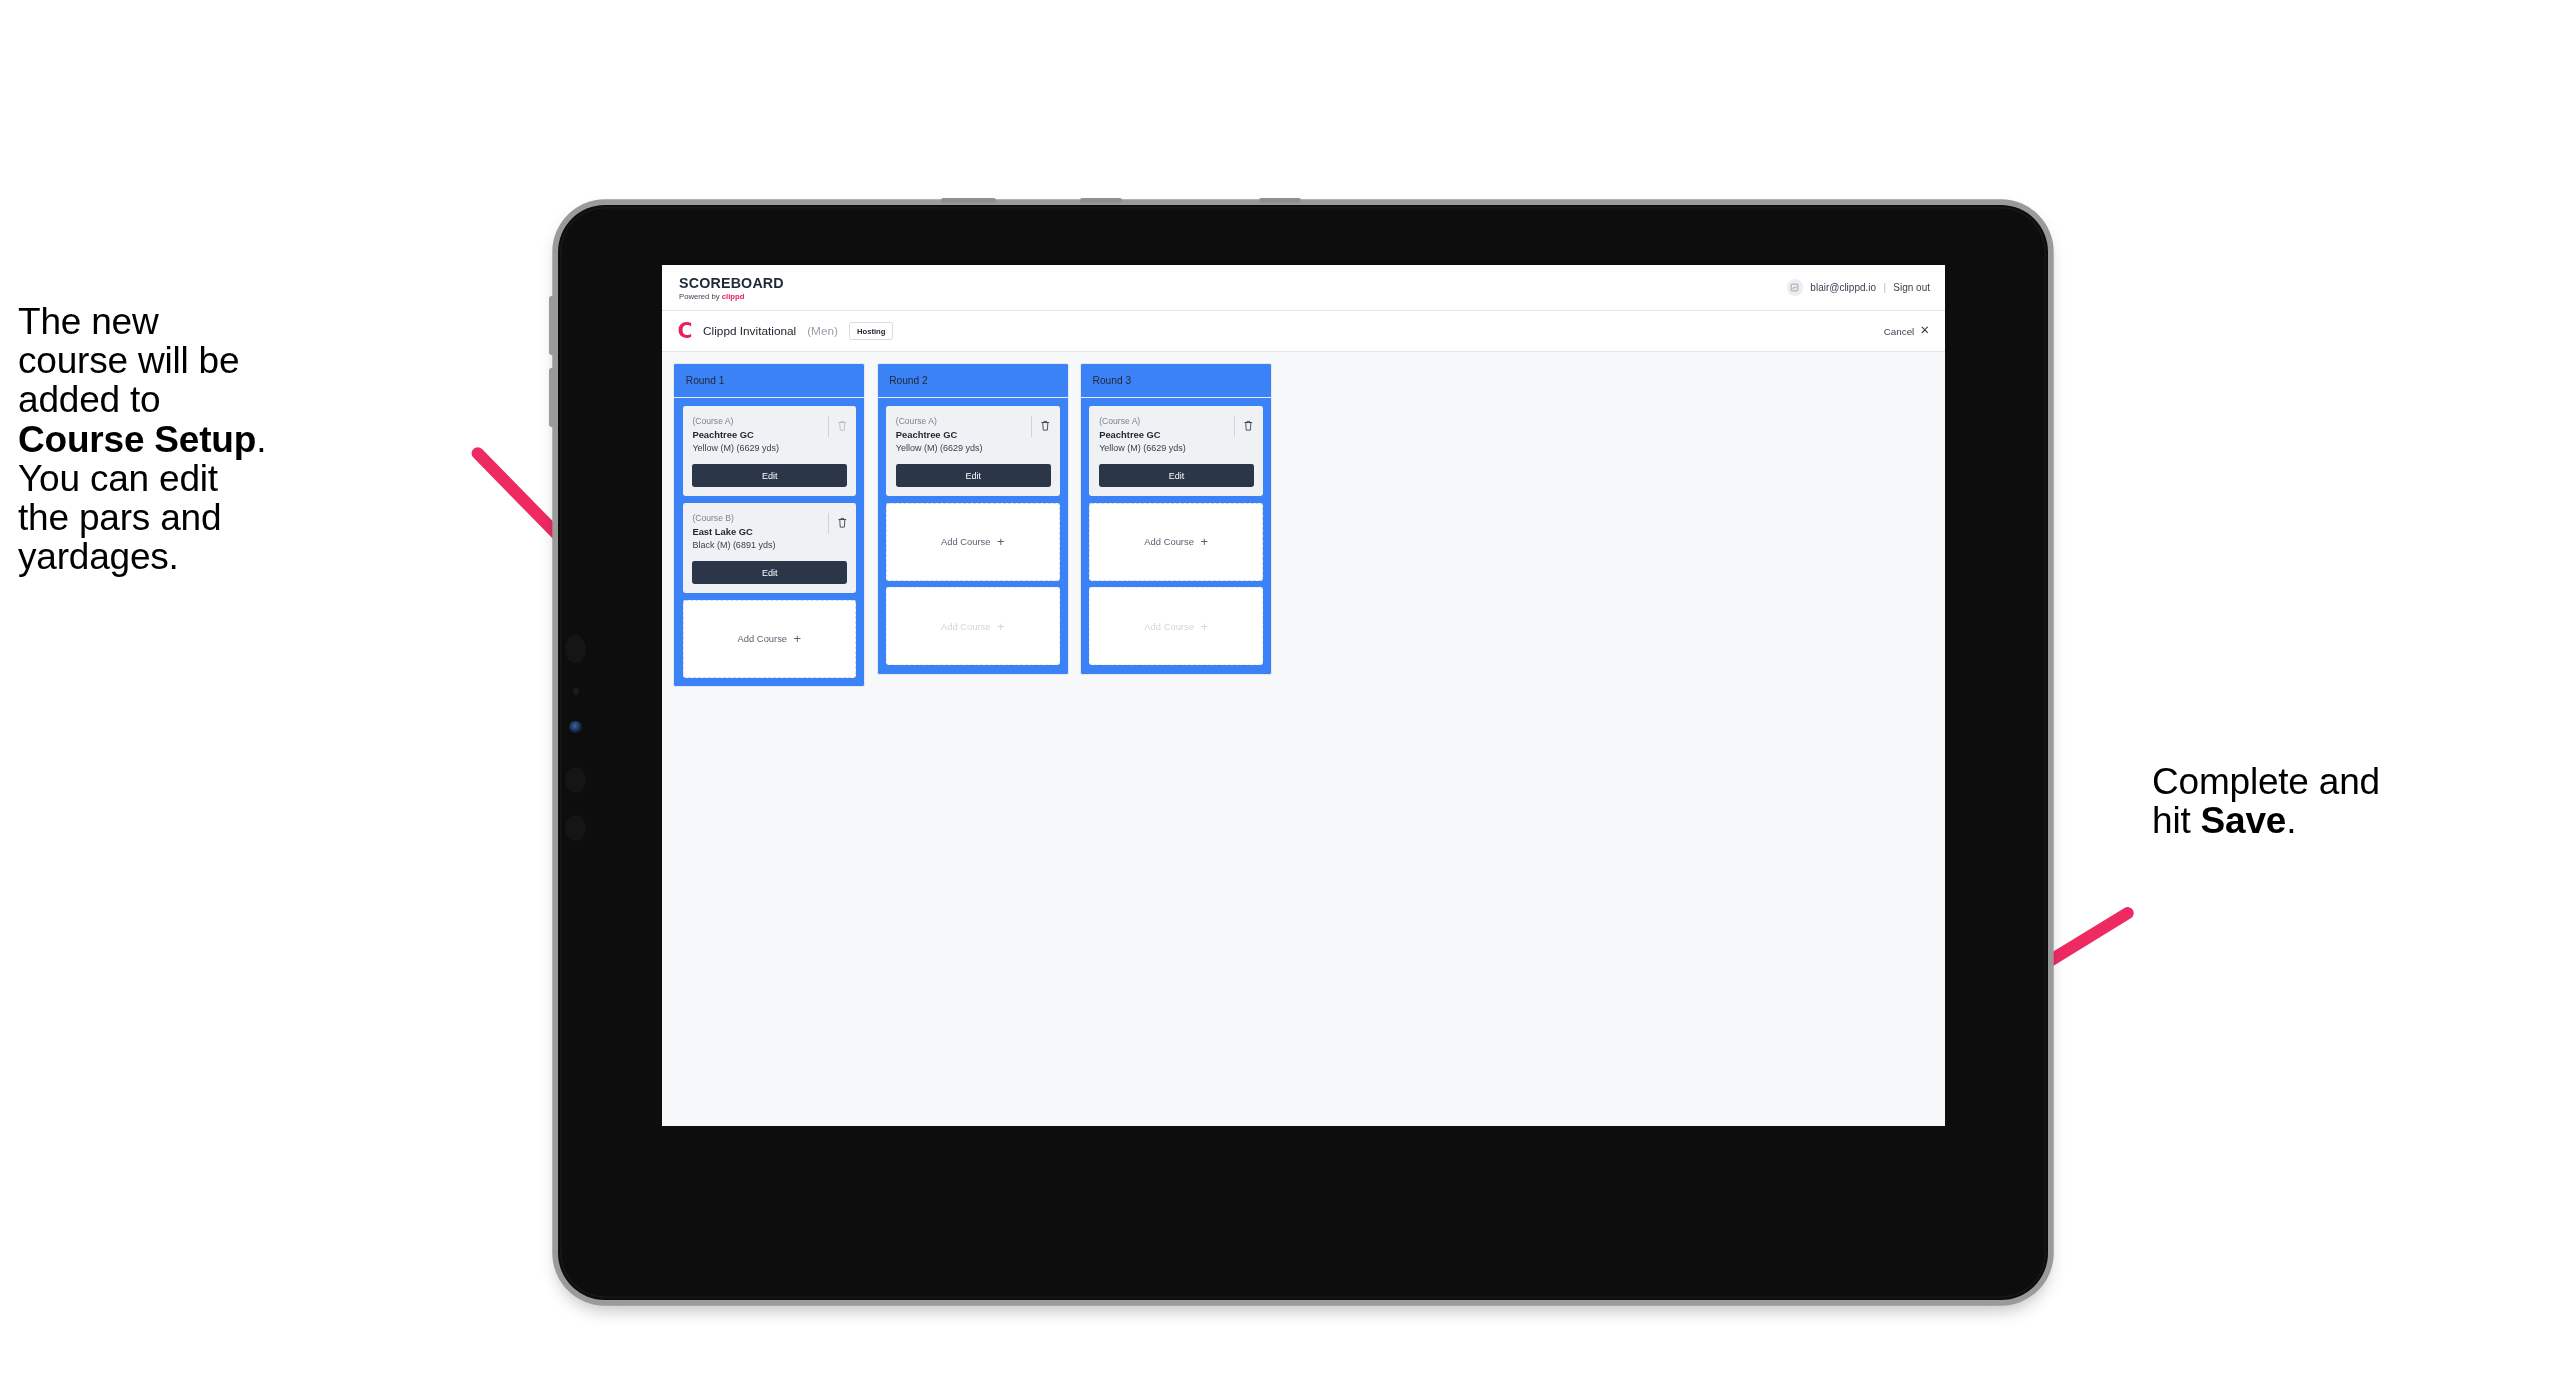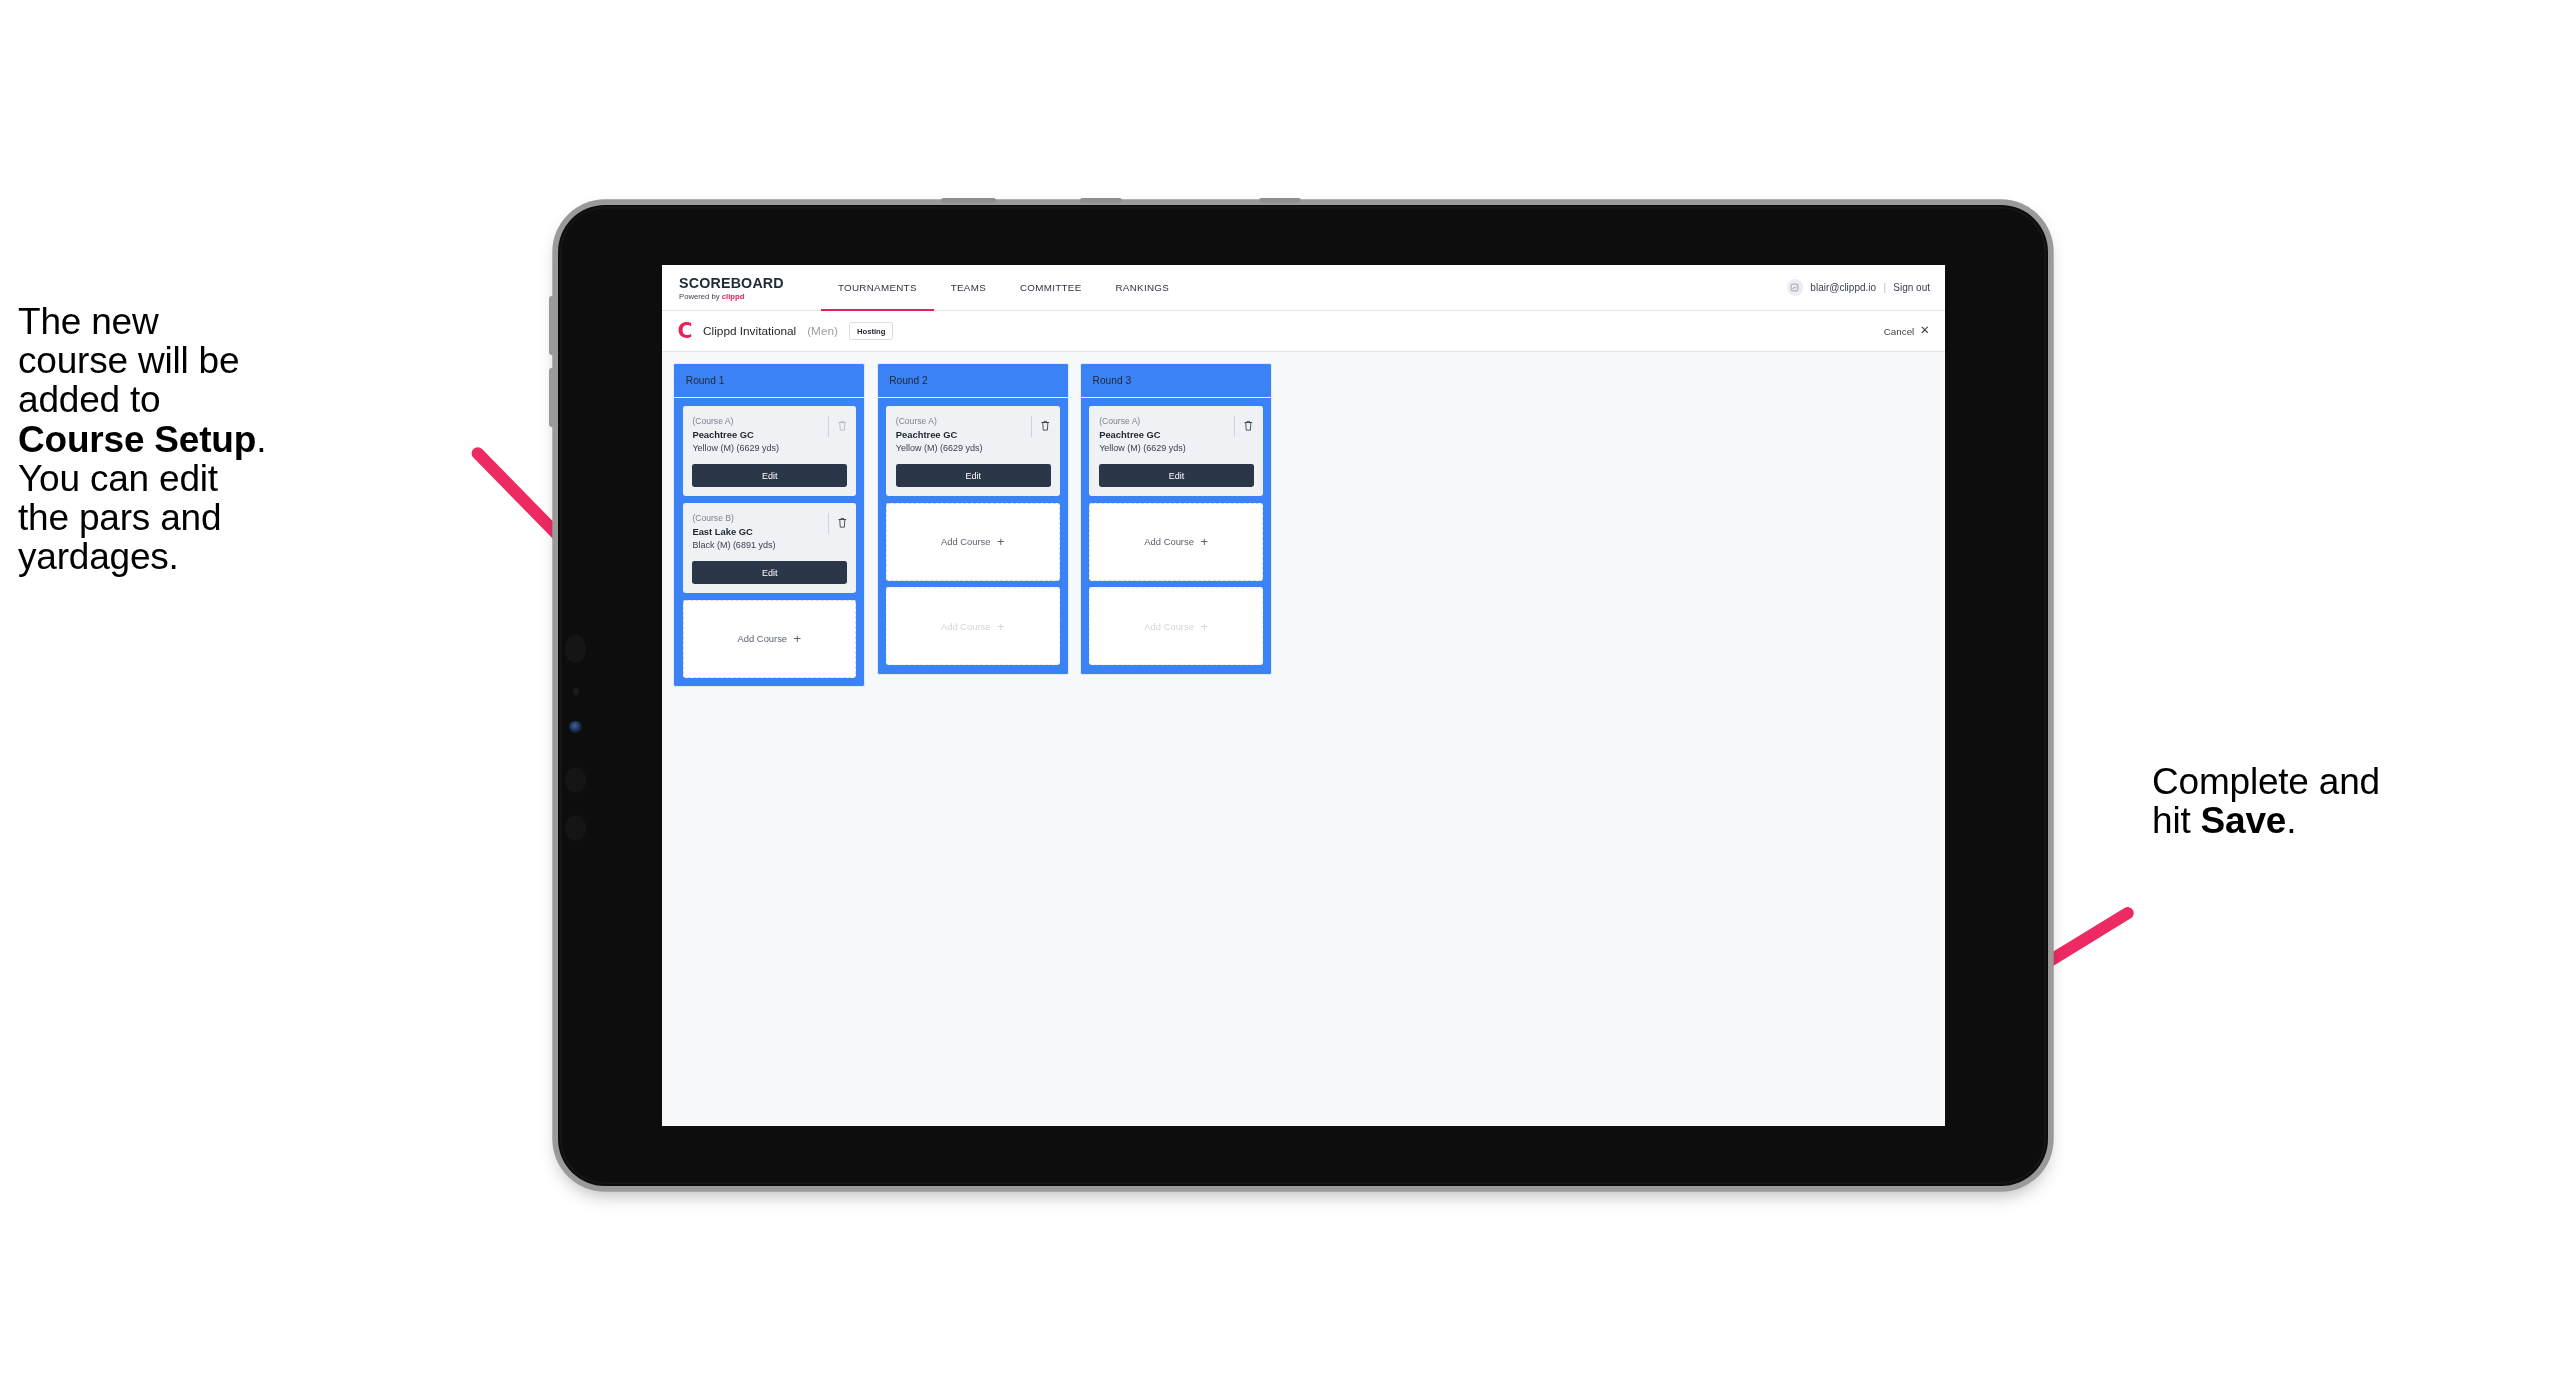--- a/index.html
+++ b/index.html
@@ -23,21 +23,21 @@
   .annot b { font-weight: 700; }
   #annot-left  { left: 18px;  top: 302px;  width: 408px; }
   #annot-right { left: 2152px; top: 762px; width: 408px; }
 
   .arrow-svg { position: absolute; overflow: visible; pointer-events: none; }
 
   
   #tablet {
     position: absolute;
     left: 558px; top: 205px;
-    width: 1490px; height: 981px;
+    width: 1490px; height: 1095px;
     background: #0d0d0d;
     border-radius: 47px;
     box-shadow: 0 0 0 5.7px #9a9a9a, 0 8.2px 18px rgba(0,0,0,.28);
   }
   #tablet::after{ 
     content:""; position:absolute; inset:2.4px; border-radius:45px;
     box-shadow: inset 0 0 0 1.6px rgba(255,255,255,.045);
     pointer-events:none;
   }
   .bezel-dot {
@@ -230,26 +230,20 @@
 
     <div id="screen">
 
       <div class="topbar">
         <div class="brand">
           <div class="brand-word">SCOREBOARD</div>
           <div class="brand-sub">
             <span>Powered by </span><span class="clippd">clippd</span>
           </div>
         </div>
-        <nav class="topnav">
-          <div class="topnav-item active">TOURNAMENTS</div>
-          <div class="topnav-item">TEAMS</div>
-          <div class="topnav-item">COMMITTEE</div>
-          <div class="topnav-item">RANKINGS</div>
-        </nav>
         <div class="topbar-right">
           <div class="avatar">
             <svg width="9" height="9" viewBox="0 0 16 16" fill="none" stroke="#8b909b" stroke-width="1.4">
               <rect x="2" y="2" width="12" height="12" rx="1.5"></rect>
               <path d="M4.5 11 L7 7.5 L9 9.5 L11.5 6"></path>
             </svg>
           </div>
           <span>blair@clippd.io</span>
           <span class="sep">|</span>
           <span class="signout">Sign out</span>

